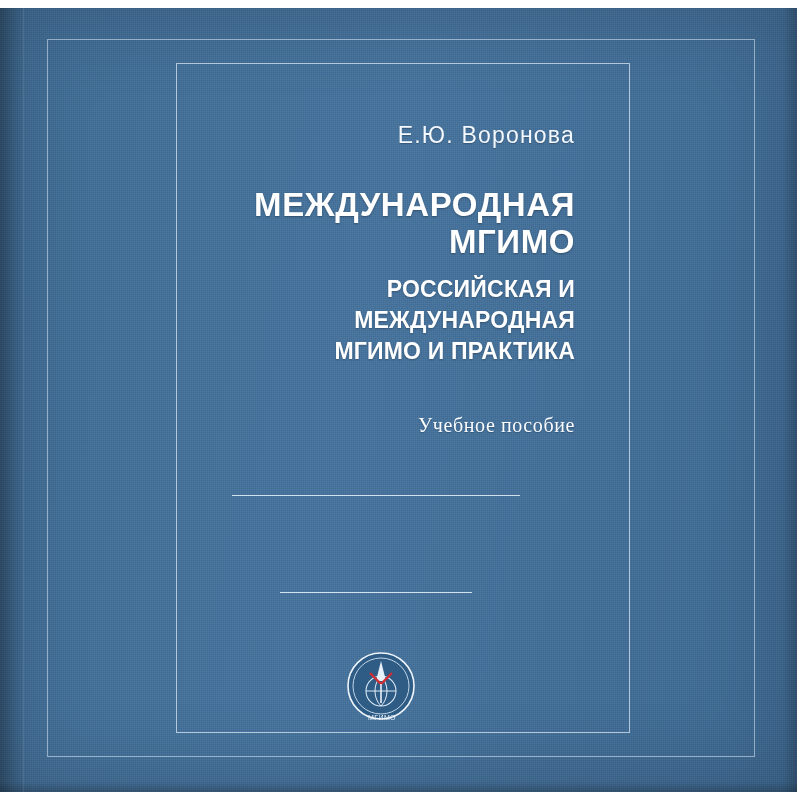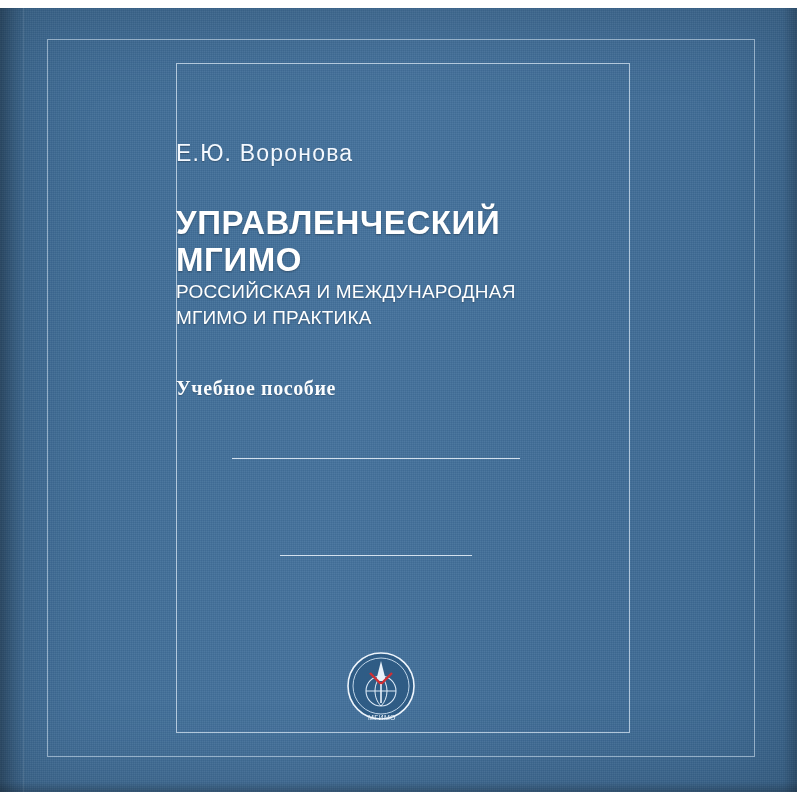--- a/index.html
+++ b/index.html
@@ -84,24 +84,24 @@
     top: 55px;
     width: 452px;
     height: 668px;
     border: 1px solid rgba(225,238,250,0.70);
   }
 
   
   .text-col {
     position: absolute;
     left: 176px;
-    top: 55px;
+    top: 37px;
     width: 399px;
     height: 668px;
-    text-align: left;
+    text-align: right;
     color: #ffffff;
   }
 
   .author {
     margin-top: 77px;
     font-size: 23px;
     letter-spacing: 1.2px;
     font-weight: 400;
     color: #f4f9ff;
     text-shadow: 0 1px 1px rgba(0,0,0,0.25);
@@ -111,33 +111,34 @@
     margin-top: 38px;
     font-size: 33px;
     font-weight: bold;
     line-height: 1.12;
     letter-spacing: 0.6px;
     color: #ffffff;
     text-shadow: 0 1px 2px rgba(0,0,0,0.3);
   }
 
   .subtitle {
-    font-size: 19px;
-    font-weight: normal;
+    margin-top: 13px;
+    font-size: 23px;
+    font-weight: bold;
     line-height: 1.35;
     letter-spacing: 0.2px;
     color: #ffffff;
     text-shadow: 0 1px 2px rgba(0,0,0,0.25);
   }
 
   .kind {
     margin-top: 47px;
     font-family: "Liberation Serif", serif;
     font-size: 20px;
-    font-weight: bold;
+    font-weight: normal;
     letter-spacing: 0.6px;
     color: #fbfdff;
     text-shadow: 0 1px 1px rgba(0,0,0,0.22);
   }
 
   .rule {
     height: 1px;
     background: rgba(236,245,253,0.85);
     margin: 0 auto;
   }
@@ -178,21 +179,21 @@
     <div class="bottom-edge"></div>
 
     <div class="frame-outer"></div>
     <div class="frame-inner"></div>
 
     <div class="text-col">
 
       <div class="author">Е.Ю. Воронова</div>
 
       <div class="title-main">
-        <div>УПРАВЛЕНЧЕСКИЙ</div>
+        <div>МЕЖДУНАРОДНАЯ</div>
         <div>МГИМО</div>
       </div>
 
       <div class="subtitle">
         <div>РОССИЙСКАЯ И МЕЖДУНАРОДНАЯ</div>
         <div>МГИМО И ПРАКТИКА</div>
       </div>
 
       <div class="kind">Учебное пособие</div>
 

